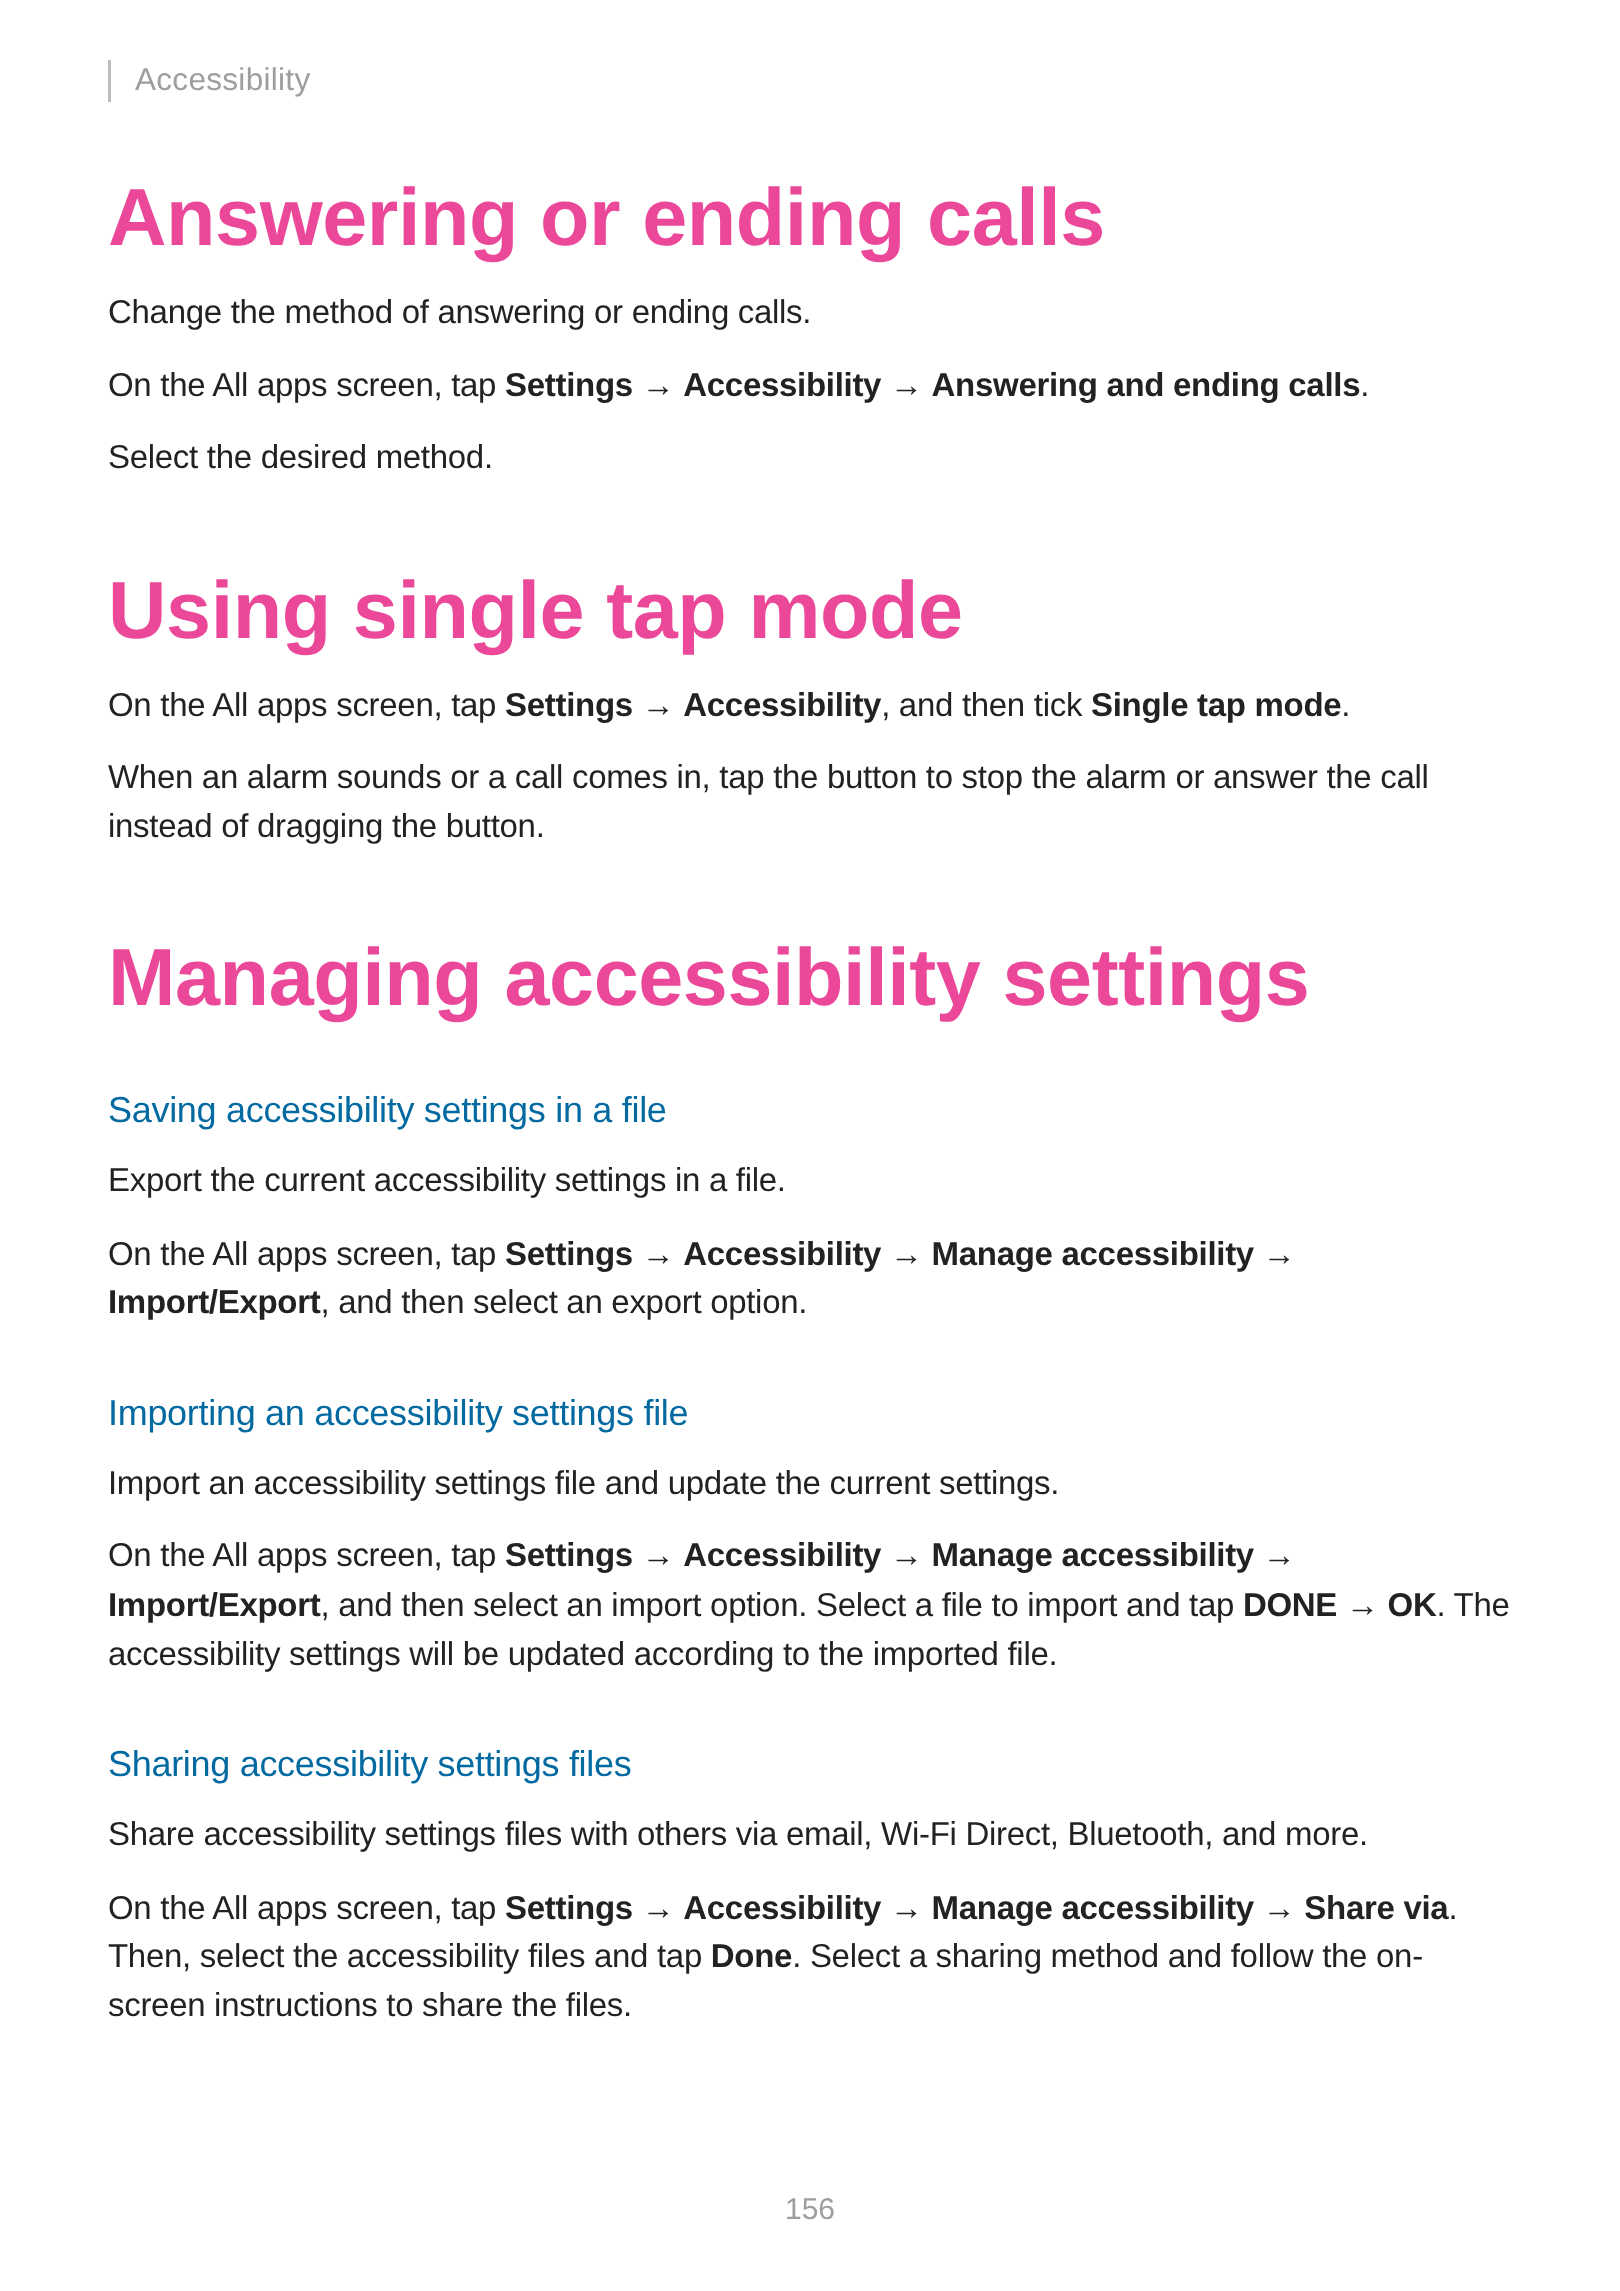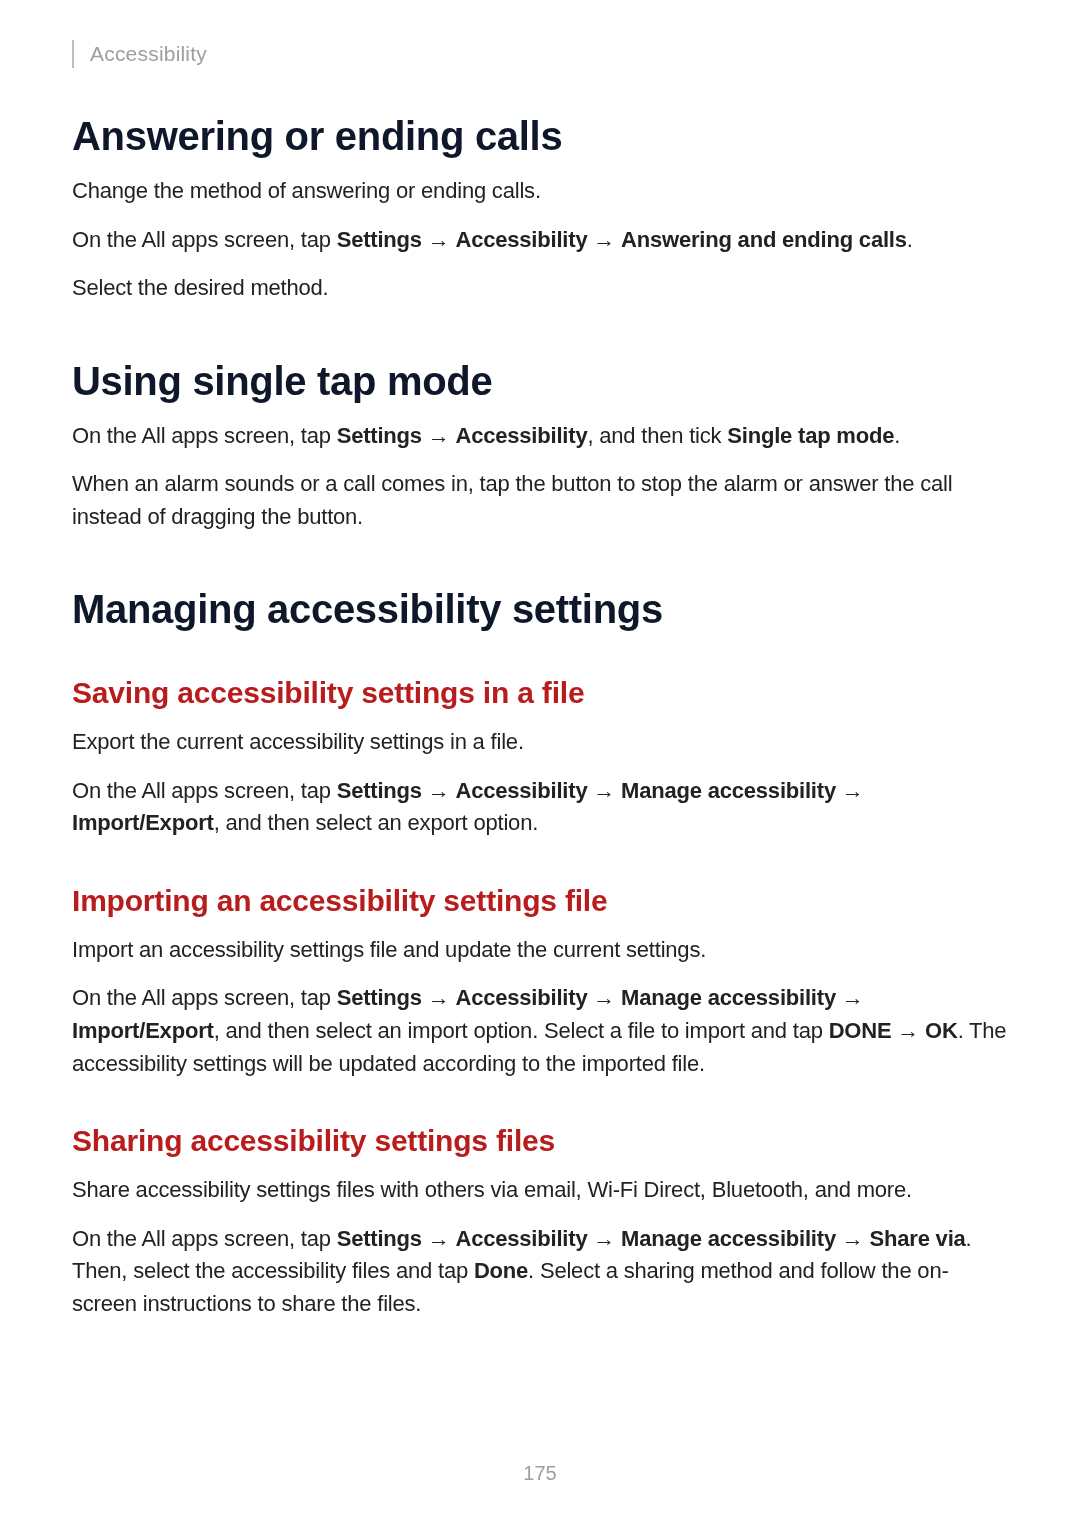--- a/index.html
+++ b/index.html
@@ -28,33 +28,33 @@
     background: #bdbdbd;
     margin-right: 16px;
   }
   .header-title {
     color: #9e9e9e;
     font-size: 21px;
     font-weight: 400;
     letter-spacing: 0.2px;
   }
   h1.section {
-    color: #0f172a;
-    font-size: 40px;
+    color: #ec4899;
+    font-size: 54px;
     font-weight: 700;
     margin: 54px 0 14px 0;
     letter-spacing: -0.3px;
   }
   h1.section.first {
     margin-top: 0;
   }
   h2.subsection {
-    color: #b91c1c;
-    font-size: 30px;
-    font-weight: 700;
+    color: #0369a1;
+    font-size: 24px;
+    font-weight: 400;
     margin: 44px 0 12px 0;
     letter-spacing: -0.2px;
   }
   p {
     font-size: 22px;
     line-height: 1.48;
     margin: 16px 0;
     letter-spacing: -0.2px;
   }
   .b { font-weight: 700; }
@@ -104,13 +104,13 @@
     <span>On the All apps screen, tap </span><span class="b">Settings</span><span> → </span><span class="b">Accessibility</span><span> → </span><span class="b">Manage accessibility</span><span> → </span><span class="b">Import/Export</span><span>, and then select an import option. Select a file to import and tap </span><span class="b">DONE</span><span> → </span><span class="b">OK</span><span>. The accessibility settings will be updated according to the imported file.</span>
   </p>
 
   <h2 class="subsection">Sharing accessibility settings files</h2>
   <p>Share accessibility settings files with others via email, Wi-Fi Direct, Bluetooth, and more.</p>
   <p>
     <span>On the All apps screen, tap </span><span class="b">Settings</span><span> → </span><span class="b">Accessibility</span><span> → </span><span class="b">Manage accessibility</span><span> → </span><span class="b">Share via</span><span>. Then, select the accessibility files and tap </span><span class="b">Done</span><span>. Select a sharing method and follow the on-screen instructions to share the files.</span>
   </p>
 </div>
 
-<div class="pagenum">175</div>
+<div class="pagenum">156</div>
 
 </body></html>

